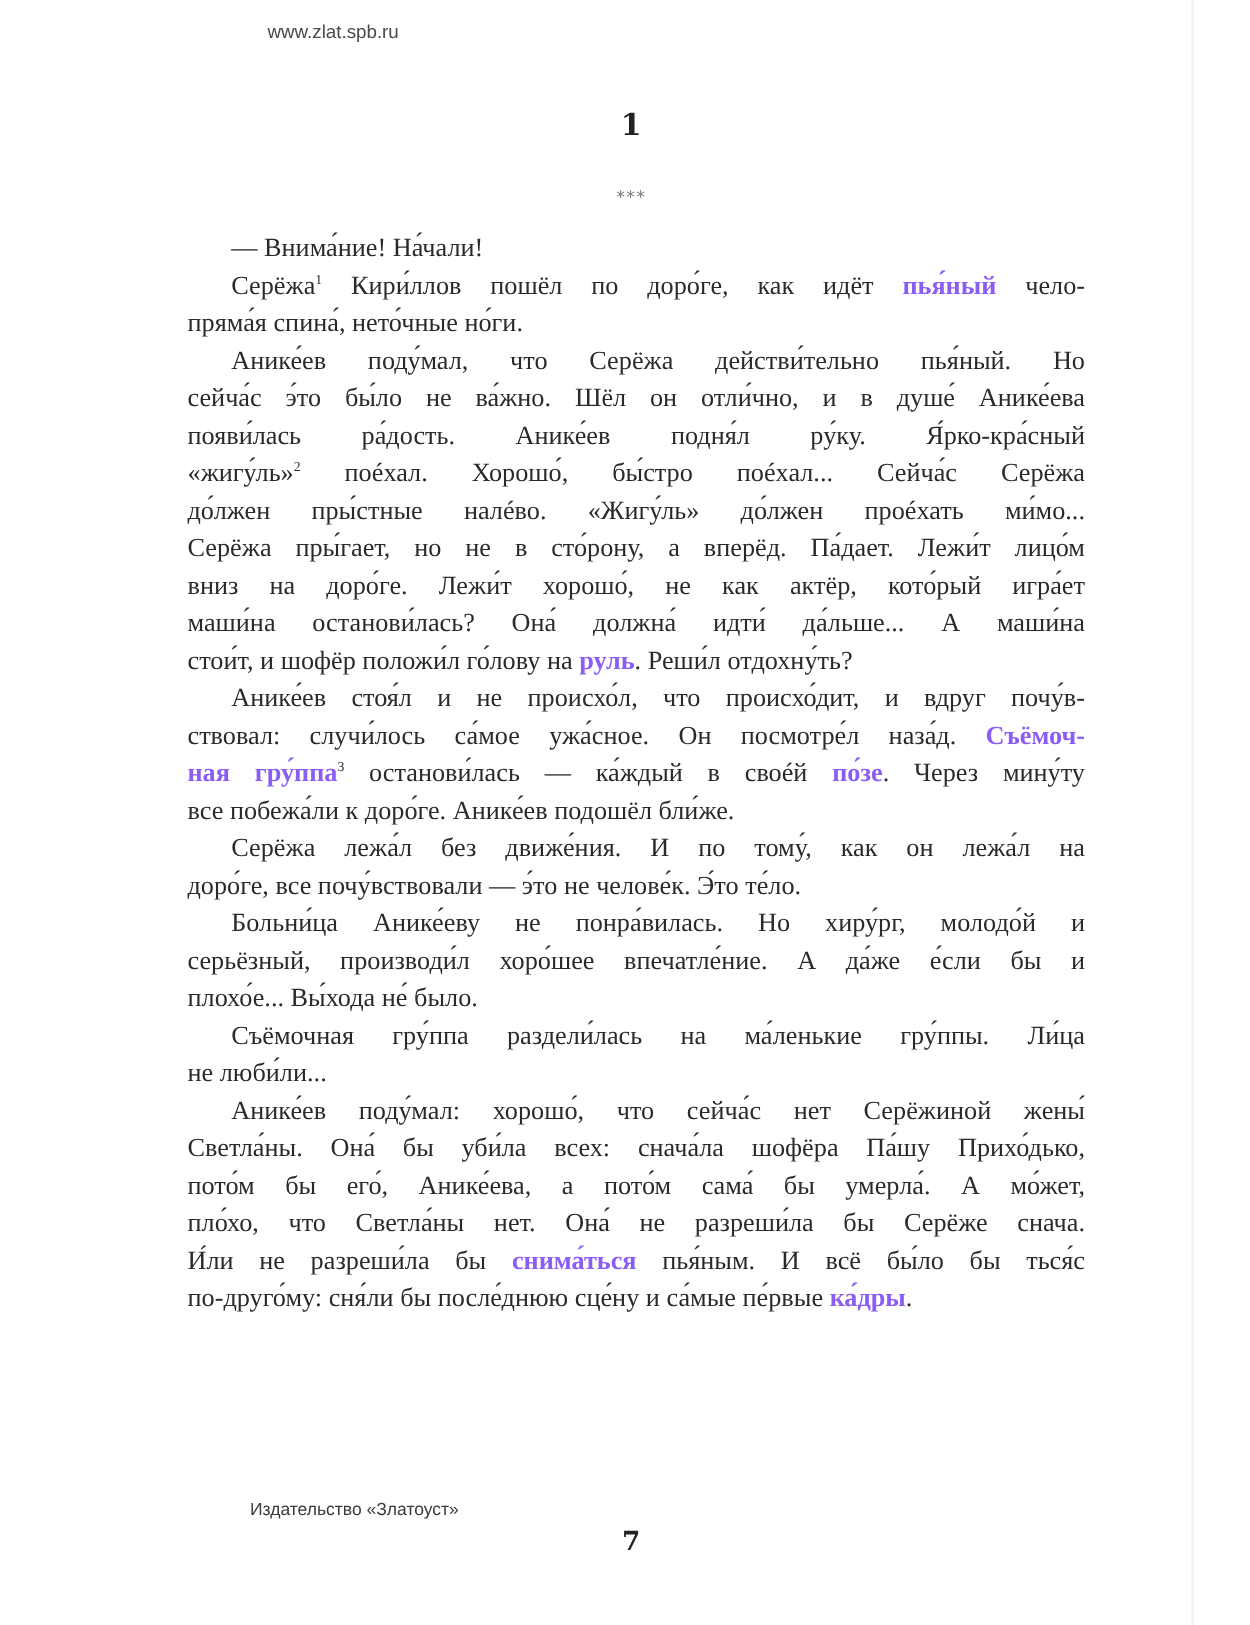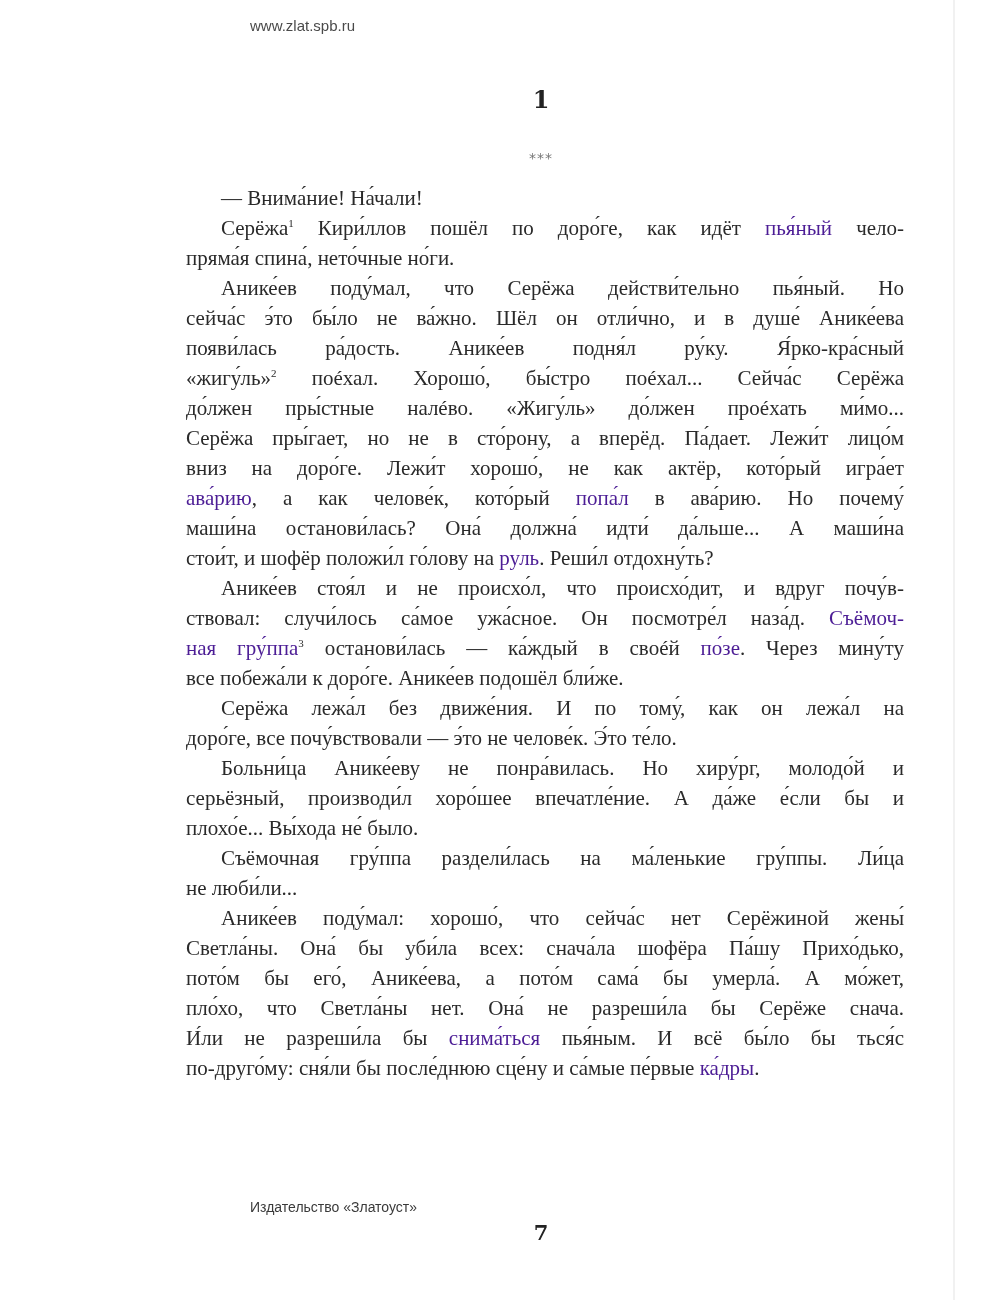--- a/index.html
+++ b/index.html
@@ -1,28 +1,28 @@
 <!DOCTYPE html>
 <html><head>
 <meta charset="utf-8">
 <style>
   html, body { margin:0; padding:0; background:#ffffff; }
   body { width:1000px; height:1300px; position:relative; overflow:hidden; }
-  .page { position:absolute; left:0; top:0; width:953px; height:1300px; background:#ffffff;margin-left:36px; }
+  .page { position:absolute; left:0; top:0; width:953px; height:1300px; background:#ffffff; }
   .edge { position:absolute; left:953px; top:0; width:2px; height:1300px; background:#f1f1f1; }
   .right-area { position:absolute; left:955px; top:0; width:45px; height:1300px; background:#ffffff; }
   .header-url { position:absolute; left:214px; top:17px; font-family:"Liberation Sans", sans-serif; font-size:15px; color:#4a4a4a; }
   .chapter-num { position:absolute; left:0; width:1010px; top:85px; text-align:center; font-family:"DejaVu Serif", serif; font-weight:bold; font-size:24px; color:#222; }
   .stars { position:absolute; left:0; width:1010px; top:150px; text-align:center; font-family:"DejaVu Sans", sans-serif; font-size:14px; color:#777; letter-spacing:1px; }
   .body-text { position:absolute; left:150px; top:183px; width:718px; font-family:"Liberation Serif", serif; font-size:21px; color:#2a2a2a; }
   .line { height:30px; line-height:30px; white-space:nowrap; text-align:justify; text-align-last:justify; }
   .line.last { text-align-last:left; }
   .line.indent { padding-left:35px; }
-  .line span.b { font-weight:normal; color:#4c1d95; }
-  .footer-pub { position:absolute; left:214px; top:1199px; font-family:"Liberation Sans", sans-serif; font-size:14px; color:#3a3a3a; }
+  .line span.b { font-weight:bold; color:#8b5cf6; }
+  .footer-pub { position:absolute; left:200px; top:1199px; font-family:"Liberation Sans", sans-serif; font-size:14px; color:#3a3a3a; }
   .page-num { position:absolute; left:0; width:1010px; top:1220px; text-align:center; font-family:"DejaVu Serif", serif; font-weight:bold; font-size:21px; color:#222; }
   sup { font-size:11px; line-height:0; vertical-align:super; }
 </style>
 </head>
 <body>
 
 <div class="page">
   <div class="header-url">www.zlat.spb.ru</div>
   <div class="chapter-num">1</div>
   <div class="stars">***</div>
@@ -30,21 +30,20 @@
       <div class="line indent last"><span>— Внима́ние! На́чали!</span></div>
       <div class="line indent"><span>Серёжа</span><sup>1</sup><span> Кири́ллов пошёл по доро́ге, как идёт </span><span class="b">пья́ный</span><span> чело-</span></div>
       <div class="line last"><span>пряма́я спина́, нето́чные но́ги.</span></div>
       <div class="line indent"><span>Анике́ев поду́мал, что Серёжа действи́тельно пья́ный. Но</span></div>
       <div class="line "><span>сейча́с э́то бы́ло не ва́жно. Шёл он отли́чно, и в душе́ Анике́ева</span></div>
       <div class="line "><span>появи́лась ра́дость. Анике́ев подня́л ру́ку. Я́рко-кра́сный</span></div>
       <div class="line "><span>«жигу́ль»</span><sup>2</sup><span> поéхал. Хорошо́, бы́стро поéхал... Сейча́с Серёжа</span></div>
       <div class="line "><span>до́лжен пры́стные налéво. «Жигу́ль» до́лжен проéхать ми́мо...</span></div>
       <div class="line "><span>Серёжа пры́гает, но не в сто́рону, а вперёд. Па́дает. Лежи́т лицо́м</span></div>
       <div class="line "><span>вниз на доро́ге. Лежи́т хорошо́, не как актёр, кото́рый игра́ет</span></div>
-      <div class="line "><span class="b">ава́рию</span><span>, а как челове́к, кото́рый </span><span class="b">попа́л</span><span> в ава́рию. Но почему́</span></div>
       <div class="line "><span>маши́на останови́лась? Она́ должна́ идти́ да́льше... А маши́на</span></div>
       <div class="line last"><span>стои́т, и шофёр положи́л го́лову на </span><span class="b">руль</span><span>. Реши́л отдохну́ть?</span></div>
       <div class="line indent"><span>Анике́ев стоя́л и не происхо́л, что происхо́дит, и вдруг почу́в-</span></div>
       <div class="line "><span>ствовал: случи́лось са́мое ужа́сное. Он посмотре́л наза́д. </span><span class="b">Съёмоч-</span></div>
       <div class="line "><span class="b">ная гру́ппа</span><sup>3</sup><span> останови́лась — ка́ждый в своéй </span><span class="b">по́зе</span><span>. Через мину́ту</span></div>
       <div class="line last"><span>все побежа́ли к доро́ге. Анике́ев подошёл бли́же.</span></div>
       <div class="line indent"><span>Серёжа лежа́л без движе́ния. И по тому́, как он лежа́л на</span></div>
       <div class="line last"><span>доро́ге, все почу́вствовали — э́то не челове́к. Э́то те́ло.</span></div>
       <div class="line indent"><span>Больни́ца Анике́еву не понра́вилась. Но хиру́рг, молодо́й и</span></div>
       <div class="line "><span>серьёзный, производи́л хоро́шее впечатле́ние. А да́же е́сли бы и</span></div>

